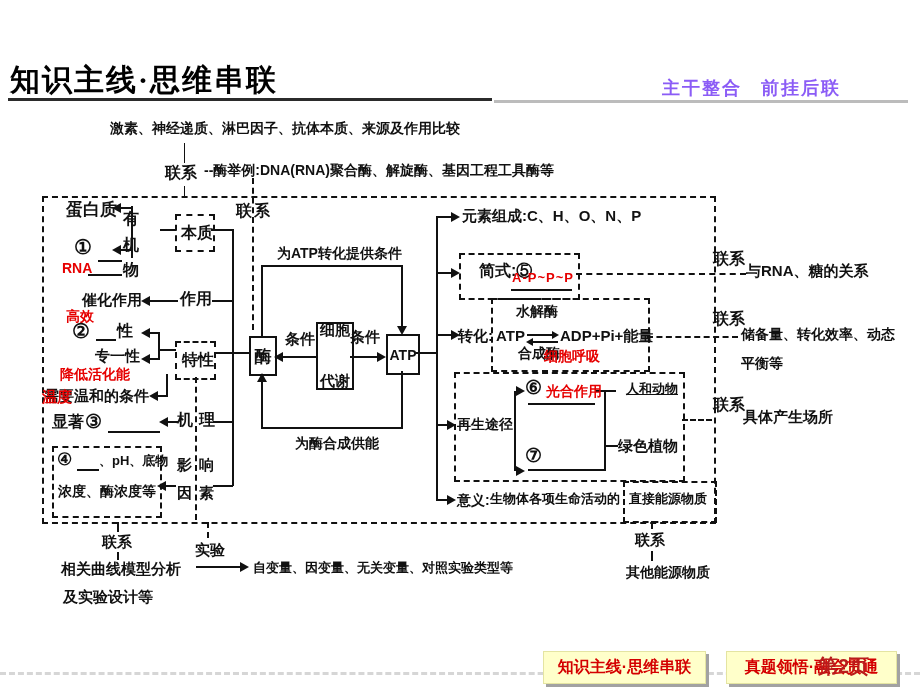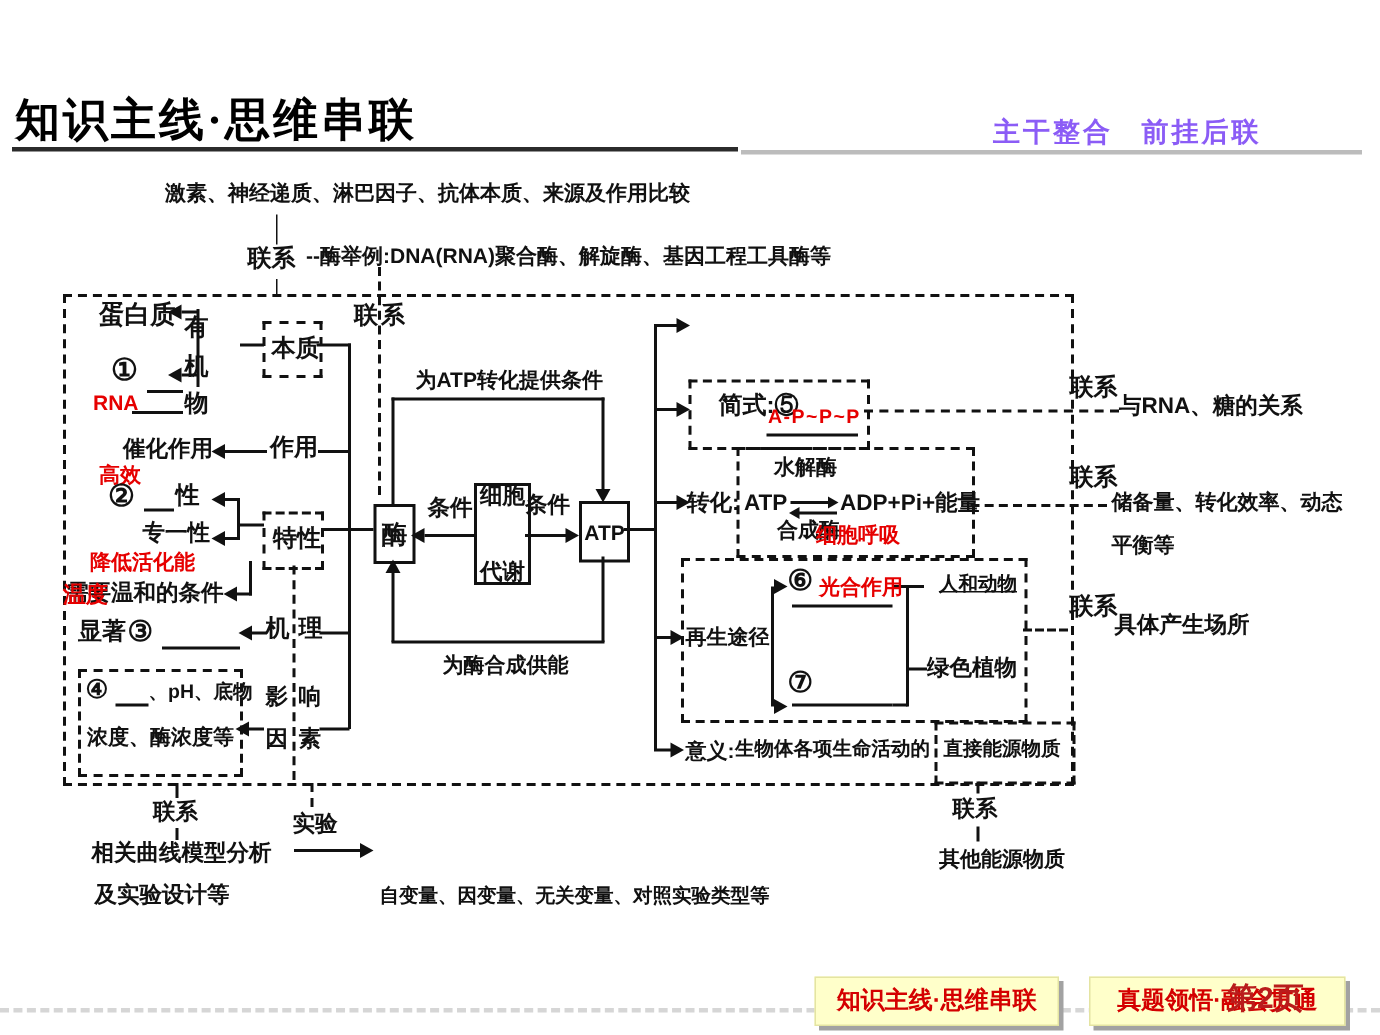--- a/index.html
+++ b/index.html
@@ -147,20 +147,21 @@
   <div class="lh" style="left:261px;top:427px;width:142px;"></div>
   <div class="lv" style="left:261px;top:380px;height:48px;"></div>
   <div class="ah ah-u" style="left:257px;top:373px;"></div>
   <span class="t" style="left:295px;top:435px;font-size:14px;">为酶合成供能</span>
   <div class="lh" style="left:416px;top:352px;width:21px;"></div>
 
   <div class="lv" style="left:436px;top:216px;height:285px;"></div>
 
   <div class="lh" style="left:438px;top:216px;width:14px;"></div>
   <div class="ah ah-r" style="left:451px;top:212px;"></div>
+  <span class="t" style="left:462px;top:207px;font-size:15px;">元素组成:C、H、O、N、P</span>
 
   <div class="lh" style="left:438px;top:272px;width:14px;"></div>
   <div class="ah ah-r" style="left:451px;top:268px;"></div>
   <div style="position:absolute;left:459px;top:253px;width:117px;height:43px;border:2px dashed #111;"></div>
   <span class="t" style="left:479px;top:262px;">简式:⑤</span>
   <span class="t red" style="left:512px;top:271px;font-size:13px;letter-spacing:1px;z-index:5;">A-P~P~P</span>
   <div class="blank" style="left:511px;top:289px;width:61px;"></div>
   <div class="dh" style="left:576px;top:273px;width:170px;"></div>
   <span class="t" style="left:713px;top:250px;">联系</span>
   <span class="t" style="left:746px;top:262px;font-size:15px;">与RNA、糖的关系</span>
@@ -219,21 +220,21 @@
 
   <div class="dv" style="left:117px;top:522px;height:10px;"></div>
   <span class="t" style="left:102px;top:533px;font-size:15px;">联系</span>
   <div class="dv" style="left:117px;top:552px;height:8px;"></div>
   <span class="t" style="left:61px;top:560px;font-size:15px;">相关曲线模型分析</span>
   <span class="t" style="left:63px;top:588px;font-size:15px;">及实验设计等</span>
   <div class="dv" style="left:207px;top:522px;height:16px;"></div>
   <span class="t" style="left:195px;top:541px;font-size:15px;">实验</span>
   <div class="lh" style="left:196px;top:566px;width:45px;"></div>
   <div class="ah ah-r" style="left:240px;top:562px;"></div>
-  <span class="t" style="left:253px;top:561px;font-size:13px;margin-top:29px;">自变量、因变量、无关变量、对照实验类型等</span>
+  <span class="t" style="left:253px;top:561px;font-size:13px;">自变量、因变量、无关变量、对照实验类型等</span>
 
   <div class="footer-dash"></div>
   <div class="btn" style="left:543px;top:651px;width:161px;">
     <span>知识主线·思维串联</span>
   </div>
   <div class="btn" style="left:726px;top:651px;width:169px;">
     <span>真题领悟·融会贯通</span>
   </div>
   <span class="t" style="left:818px;top:655px;font-size:20px;color:#b91c1c;z-index:10;">第2页</span>
 

